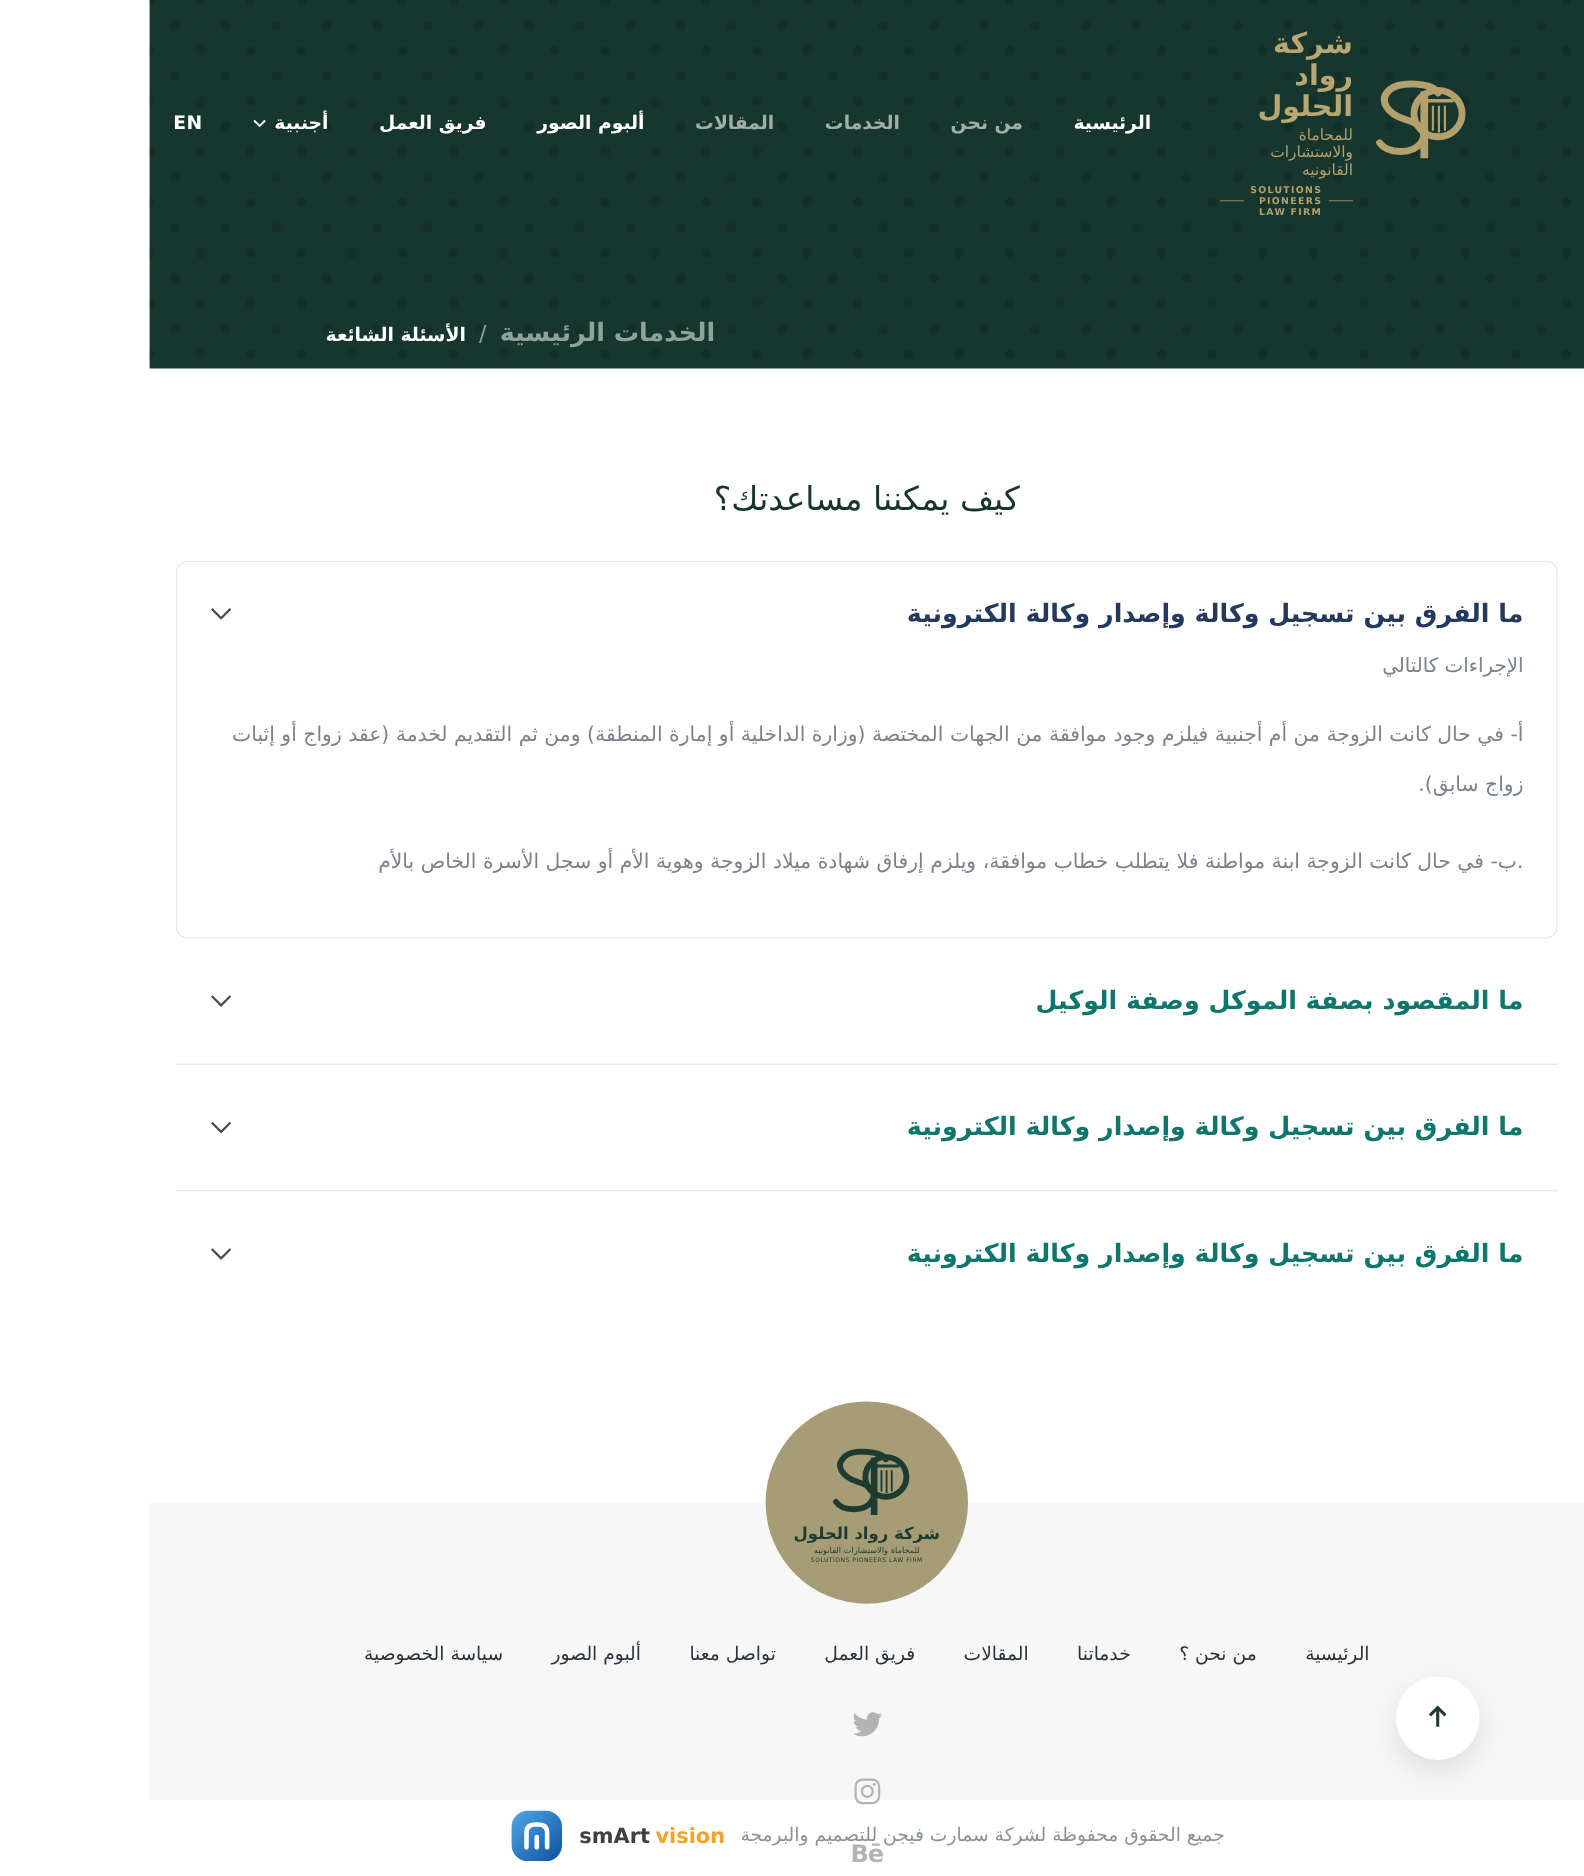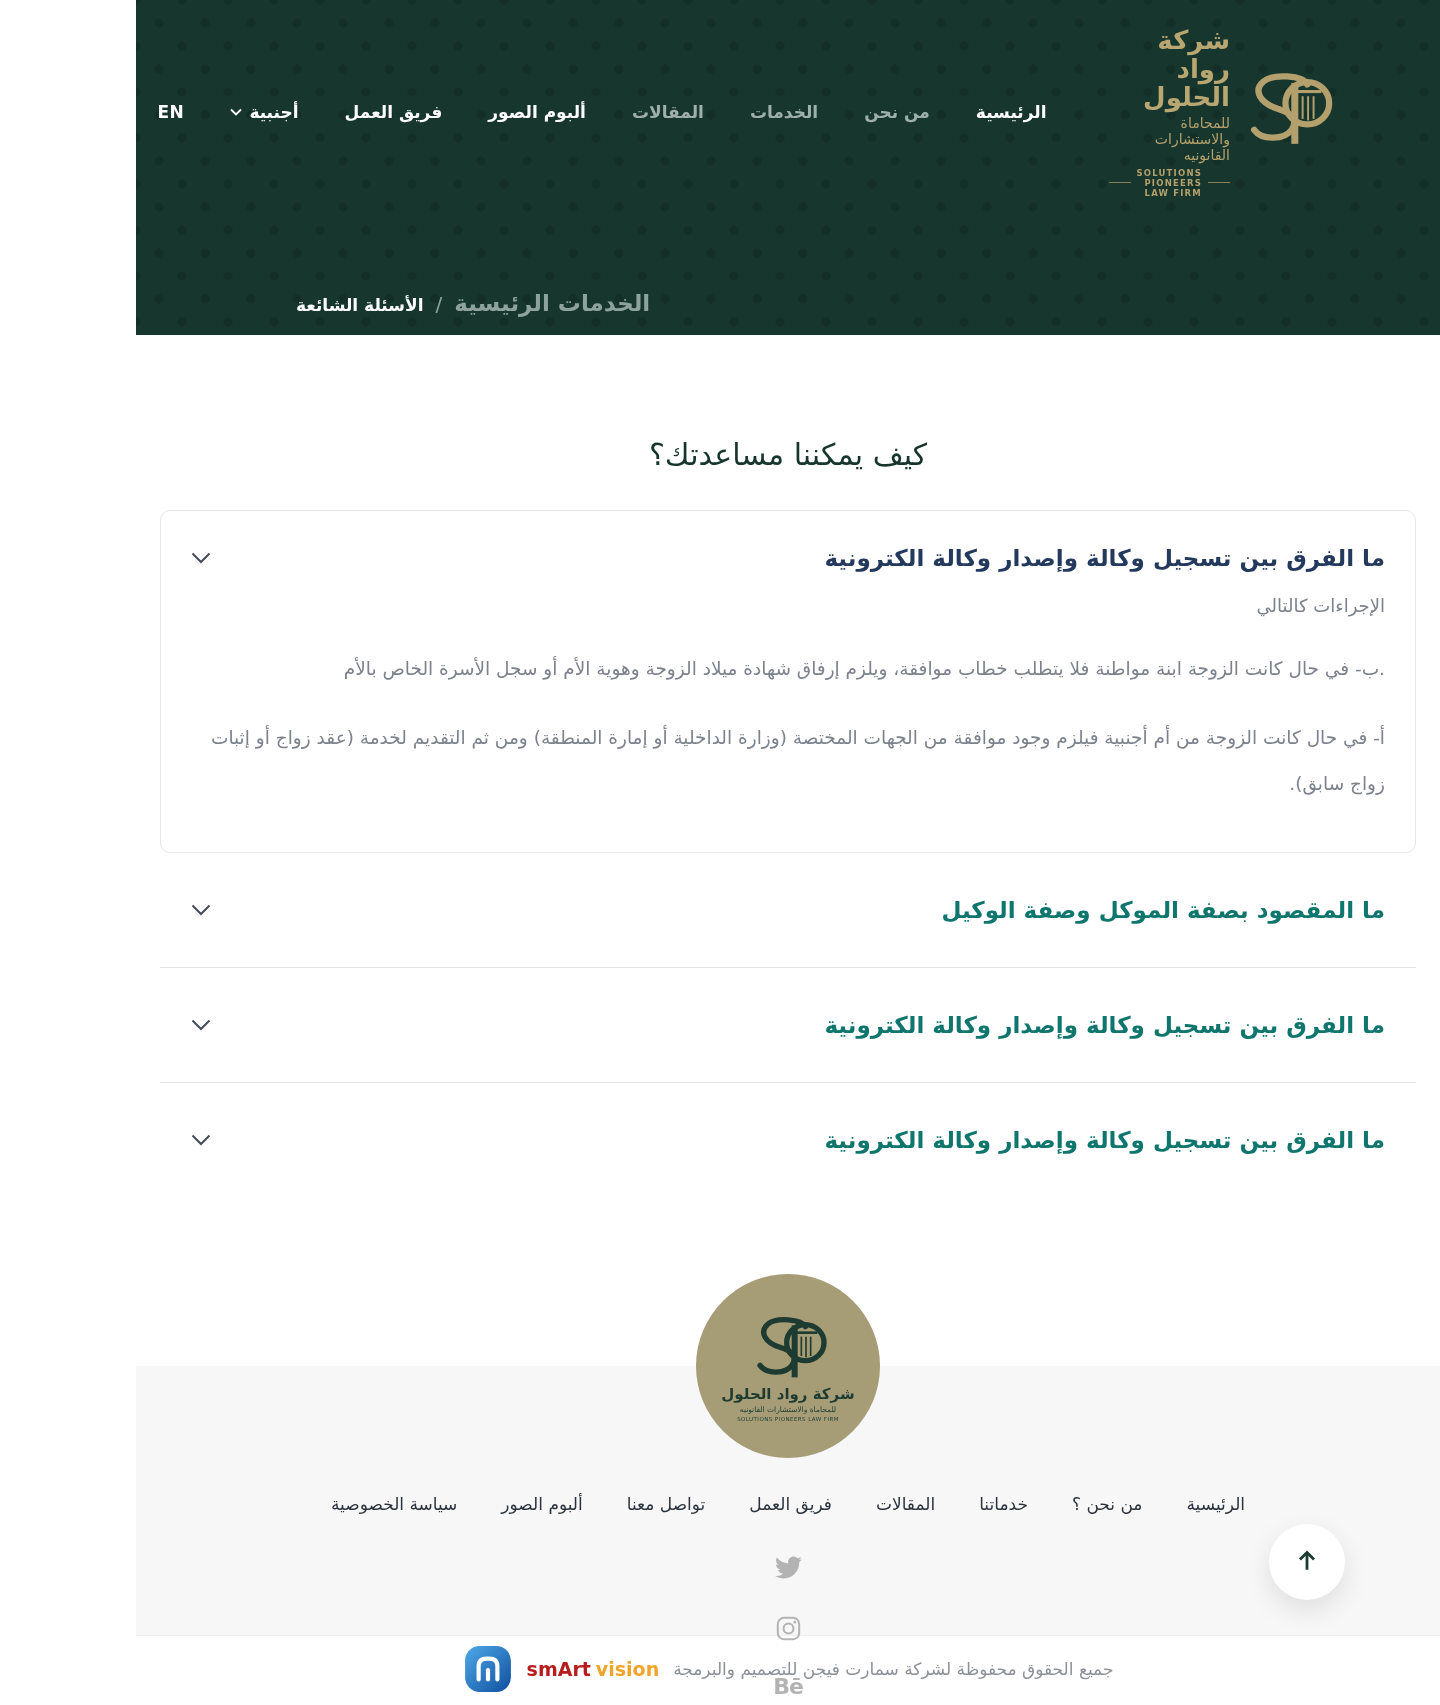--- a/index.html
+++ b/index.html
@@ -147,21 +147,21 @@
 
   .copyright-bar {
     height: 67px;
     background: #ffffff;
     border-top: 1px solid #f0f0f0;
     display: flex; align-items: center; justify-content: center;
     gap: 14px;
   }
   .copyright-text { font-size: 17px; color: #8b9198; }
   .sv-wordmark { font-size: 19px; font-weight: 700; direction: ltr; display: inline-flex; gap: 5px; }
-  .sv-smart { color: #b91c1c; }
+  .sv-smart { color: #404040; }
   .sv-vision { color: #f0a429; }
   .sv-icon-wrap { display: flex; align-items: center; }
 </style>
 </head>
 <body>
 
 <div class="page">
 
   <header class="site-header">
     <div class="topbar">
@@ -225,22 +225,22 @@
         <div class="faq-q">
           <span>ما الفرق بين تسجيل وكالة وإصدار وكالة الكترونية</span>
           <span>
             <svg class="chev-svg" width="20" height="12" viewBox="0 0 20 12" fill="none">
               <polyline points="1.5,1.5 10,10 18.5,1.5" stroke="#434c57" stroke-width="2"></polyline>
             </svg>
           </span>
         </div>
         <div>
           <p class="faq-intro">الإجراءات كالتالي</p>
+          <p class="faq-p">أ- في حال كانت الزوجة من أم أجنبية فيلزم وجود موافقة من الجهات المختصة (وزارة الداخلية أو إمارة المنطقة) ومن ثم التقديم لخدمة (عقد زواج أو إثبات زواج سابق).</p>
           <p class="faq-p">.ب- في حال كانت الزوجة ابنة مواطنة فلا يتطلب خطاب موافقة، ويلزم إرفاق شهادة ميلاد الزوجة وهوية الأم أو سجل الأسرة الخاص بالأم</p>
-          <p class="faq-p">أ- في حال كانت الزوجة من أم أجنبية فيلزم وجود موافقة من الجهات المختصة (وزارة الداخلية أو إمارة المنطقة) ومن ثم التقديم لخدمة (عقد زواج أو إثبات زواج سابق).</p>
         </div>
       </section>
 
       <div class="faq-row">
         <span>ما المقصود بصفة الموكل وصفة الوكيل</span>
         <span>
           <svg class="chev-svg" width="20" height="12" viewBox="0 0 20 12" fill="none">
             <polyline points="1.5,1.5 10,10 18.5,1.5" stroke="#434c57" stroke-width="2"></polyline>
           </svg>
         </span>

